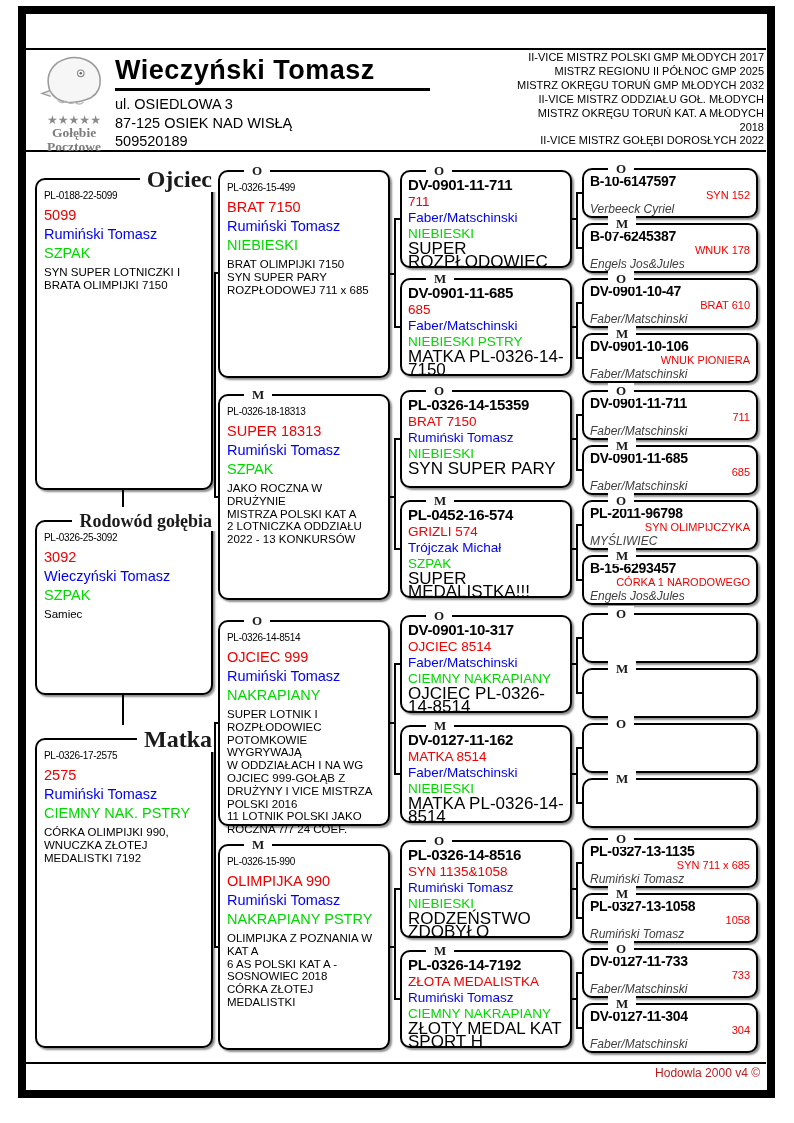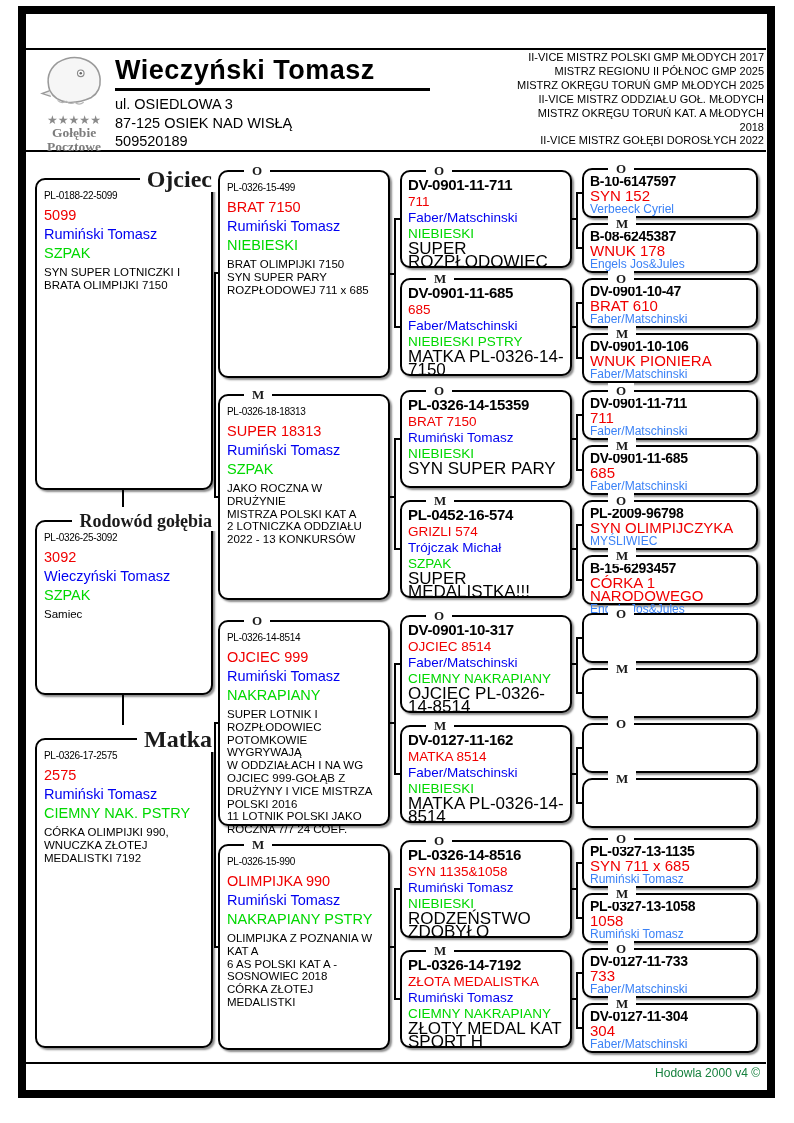--- a/index.html
+++ b/index.html
@@ -27,31 +27,31 @@
 
   .b3 { padding:4px 6px; }
   .b3 .ring { font-size:15px; font-weight:bold; line-height:18px; letter-spacing:-0.3px; }
   .b3 .red   { font-size:13.5px; line-height:16px; color:#f00000; }
   .b3 .blue  { font-size:13.5px; line-height:16px; color:#0000f0; }
   .b3 .green { font-size:13.5px; line-height:16px; color:#00d800; }
   .b3 .note  { font-size:17px; line-height:13px; white-space:pre-line; }
 
   .b4 { padding:3px 6px 0 6px; }
   .b4 .ring { font-size:14px; font-weight:bold; line-height:16px; letter-spacing:-0.3px; }
-  .b4 .red  { font-size:15px; line-height:13px; color:#f00000; }
-  .b4 .blue { font-size:12px; line-height:14px; color:#3b82f6; }
+  .b4 .red  { font-size:11px; line-height:13px; color:#f00000;text-align:right; }
+  .b4 .blue { font-size:12px; line-height:14px; color:#404040;font-style:italic; }
 
   .om { position:absolute; top:-9px; left:24px; background:#fff; padding:0 8px; font-family:"Liberation Serif", serif; font-weight:bold; font-size:13px; line-height:16px; color:#1a1a1a; }
   .btitle { position:absolute; top:-14px; left:8px; width:100%; text-align:right; }
   .btitle span { background:#fff; padding:0 7px; font-family:"Liberation Serif", serif; font-weight:bold; font-size:24px; line-height:26px; color:#1a1a1a; }
   .btitle.small span { font-size:18px; line-height:26px; }
 
   .cline { position:absolute; background:#000; }
 
-  .footer-credit { position:absolute; right:34px; top:1066px; font-size:12px; color:#15803d; }
+  .footer-credit { position:absolute; right:34px; top:1066px; font-size:12px; color:#b91c1c; }
 
   .col1 { left:35px;  width:178px; }
   .col2 { left:218px; width:172px; }
   .col3 { left:400px; width:172px; }
   .col4 { left:582px; width:176px; }
 </style>
 </head>
 <body>
 
 <div class="frame"></div>
@@ -76,21 +76,21 @@
 <div class="breeder-name">Wieczyński Tomasz</div>
 <div class="addr">
   <div>ul. OSIEDLOWA 3</div>
   <div>87-125 OSIEK NAD WISŁĄ</div>
   <div>509520189</div>
 </div>
 
 <div class="achv">
   <div>II-VICE MISTRZ POLSKI GMP MŁODYCH 2017</div>
   <div>MISTRZ REGIONU II PÓŁNOC GMP 2025</div>
-  <div>MISTRZ OKRĘGU TORUŃ GMP MŁODYCH 2025</div>
+  <div>MISTRZ OKRĘGU TORUŃ GMP MŁODYCH 2032</div>
   <div>II-VICE MISTRZ ODDZIAŁU GOŁ. MŁODYCH</div>
   <div>MISTRZ OKRĘGU TORUŃ KAT. A  MŁODYCH</div>
   <div>2018</div>
   <div>II-VICE MISTRZ GOŁĘBI DOROSŁYCH 2022</div>
 </div>
 
 <div class="box col1 b1" style="top:178px;height:312px">
   <div class="btitle"><span>Ojciec</span></div>
   <div class="ring">PL-0188-22-5099</div>
   <div class="red">5099</div>
@@ -236,21 +236,21 @@
 </div>
 
 <div class="box col4 b4" style="top:168px;height:50px">
   <span class="om">O</span>
   <div class="ring">B-10-6147597</div>
   <div class="red">SYN 152</div>
   <div class="blue">Verbeeck Cyriel</div>
 </div>
 <div class="box col4 b4" style="top:223px;height:50px">
   <span class="om">M</span>
-  <div class="ring">B-08-6245387</div>
+  <div class="ring">B-07-6245387</div>
   <div class="red">WNUK 178</div>
   <div class="blue">Engels Jos&amp;Jules</div>
 </div>
 <div class="box col4 b4" style="top:278px;height:50px">
   <span class="om">O</span>
   <div class="ring">DV-0901-10-47</div>
   <div class="red">BRAT 610</div>
   <div class="blue">Faber/Matschinski</div>
 </div>
 <div class="box col4 b4" style="top:333px;height:50px">
@@ -266,21 +266,21 @@
   <div class="blue">Faber/Matschinski</div>
 </div>
 <div class="box col4 b4" style="top:445px;height:50px">
   <span class="om">M</span>
   <div class="ring">DV-0901-11-685</div>
   <div class="red">685</div>
   <div class="blue">Faber/Matschinski</div>
 </div>
 <div class="box col4 b4" style="top:500px;height:50px">
   <span class="om">O</span>
-  <div class="ring">PL-2009-96798</div>
+  <div class="ring">PL-2011-96798</div>
   <div class="red">SYN OLIMPIJCZYKA</div>
   <div class="blue">MYŚLIWIEC</div>
 </div>
 <div class="box col4 b4" style="top:555px;height:50px">
   <span class="om">M</span>
   <div class="ring">B-15-6293457</div>
   <div class="red">CÓRKA 1 NARODOWEGO</div>
   <div class="blue">Engels Jos&amp;Jules</div>
 </div>
 <div class="box col4 b4" style="top:613px;height:50px">

